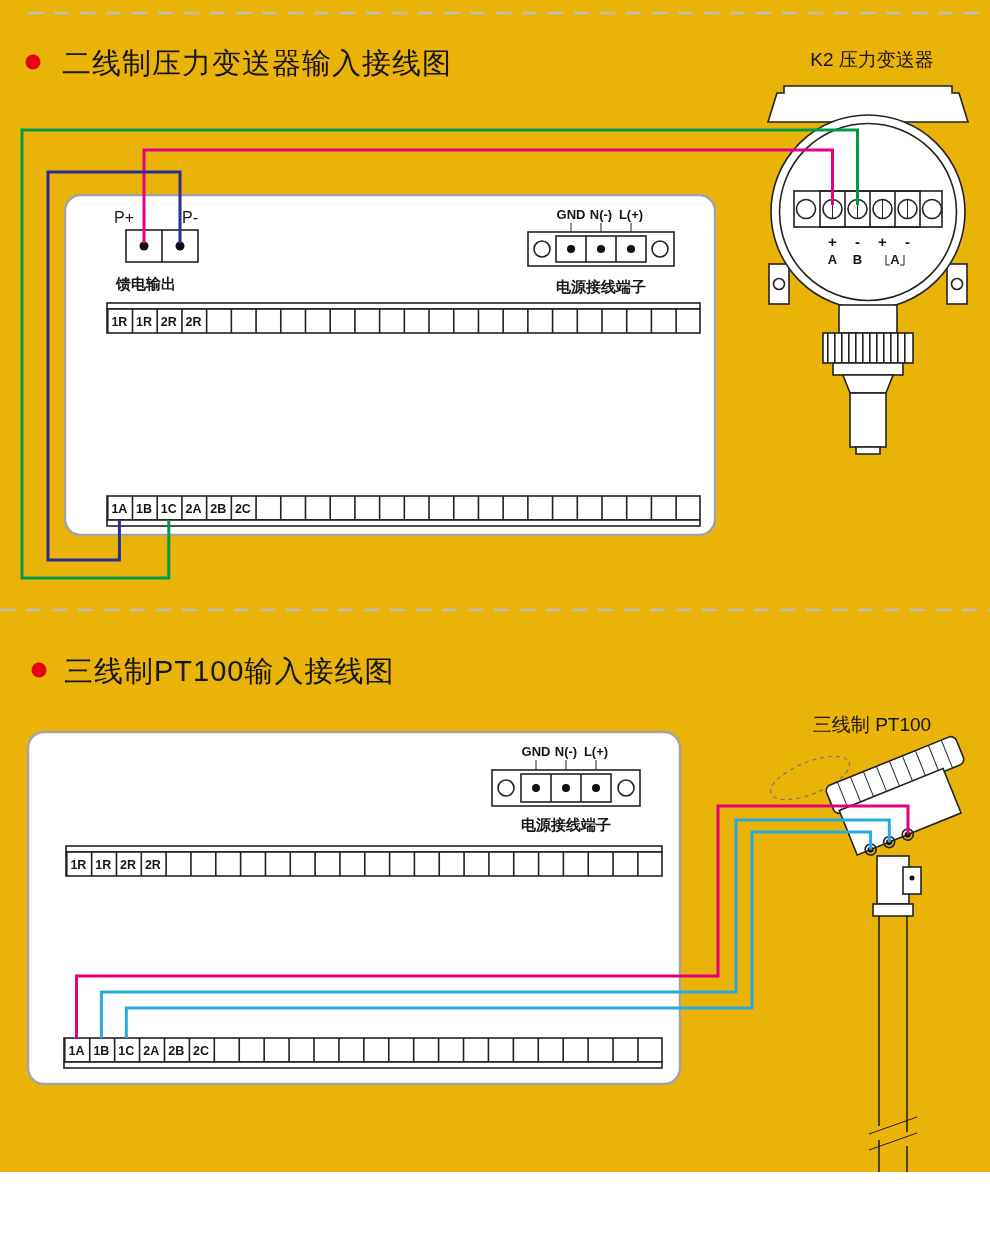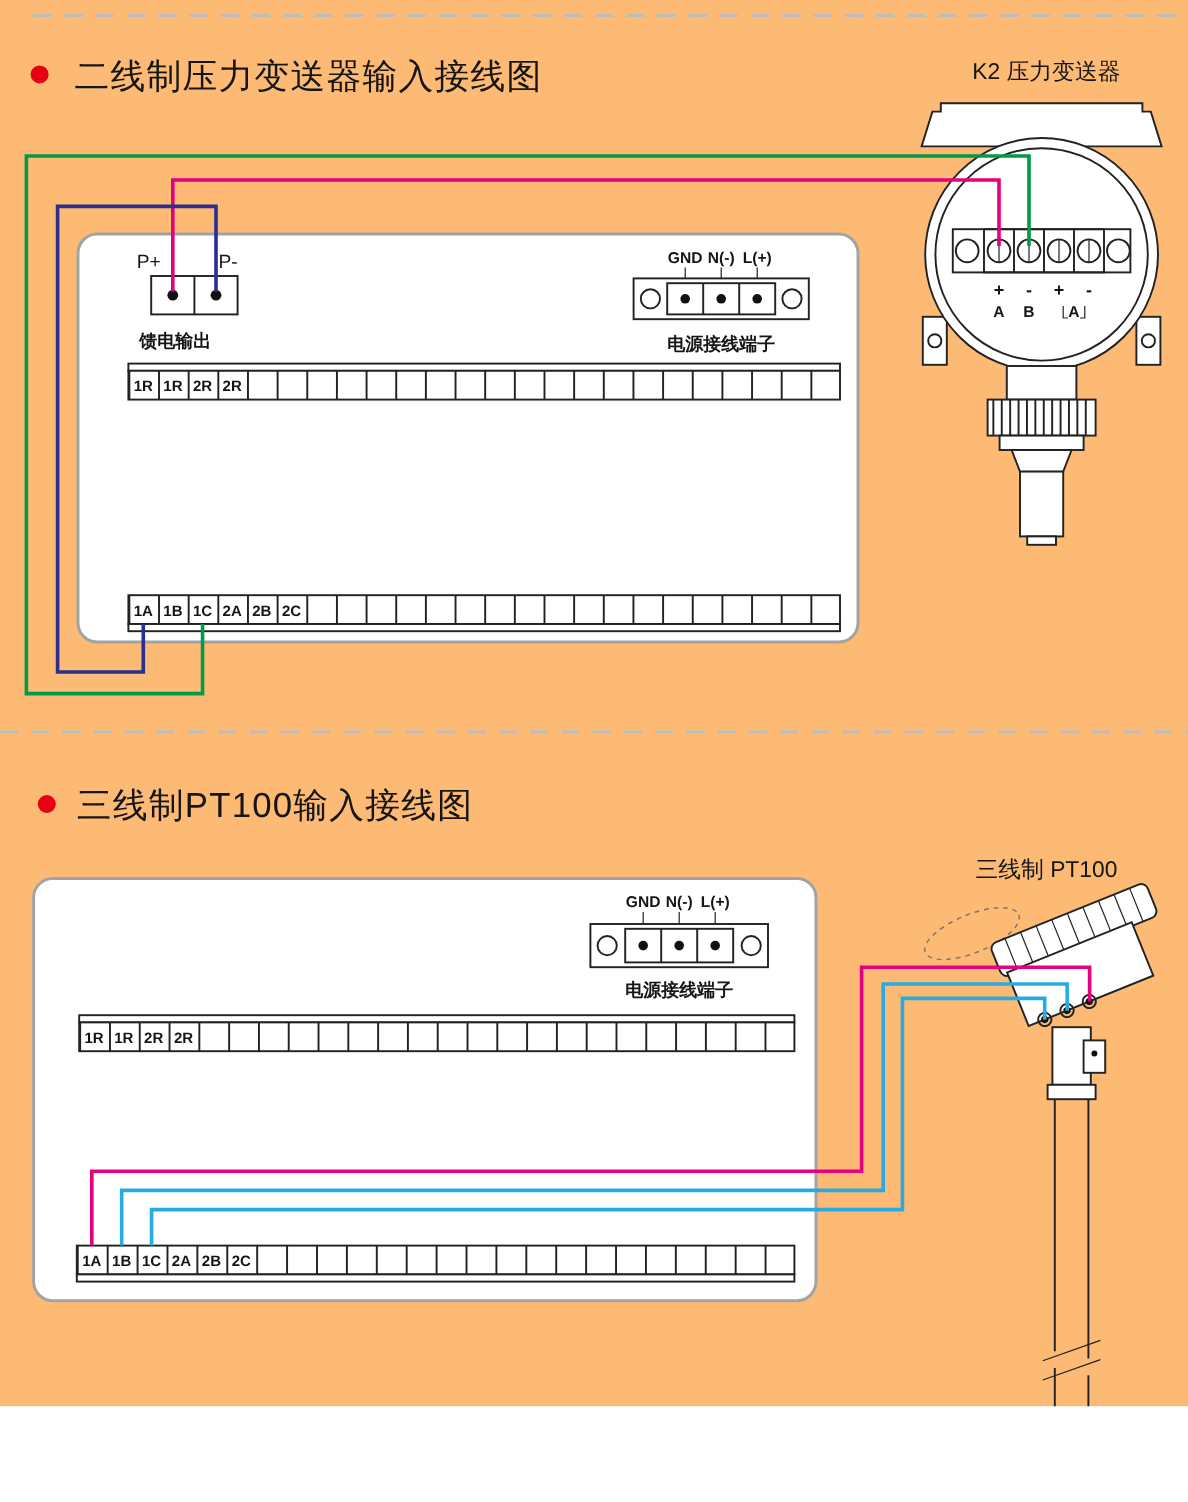--- a/index.html
+++ b/index.html
@@ -1,16 +1,16 @@
 <!DOCTYPE html>
 <html><head>
 <meta charset="utf-8">
 <style>
   html,body{margin:0;padding:0;background:#fff;}
-  .canvas{width:990px;height:1172px;background:#fdba74;position:relative;overflow:hidden;}
+  .canvas{width:990px;height:1172px;background:#eab308;position:relative;overflow:hidden;}
   svg text{font-family:"Liberation Sans","DejaVu Sans",sans-serif;fill:#151515;}
   .t-title{font-size:29px;font-weight:500;letter-spacing:1px;}
   .t-dev{font-size:19px;font-weight:500;}
   .t-b15{font-size:15px;font-weight:bold;}
   .t-l13{font-size:13px;font-weight:bold;}
   .t-cell{font-size:12.5px;font-weight:bold;}
   .t-sign{font-size:15px;font-weight:bold;}
   .t-letter{font-size:13px;font-weight:bold;}
   .t-p{font-size:16px;font-weight:500;}
   .ln{stroke:#222;stroke-width:1.6;fill:none;}

